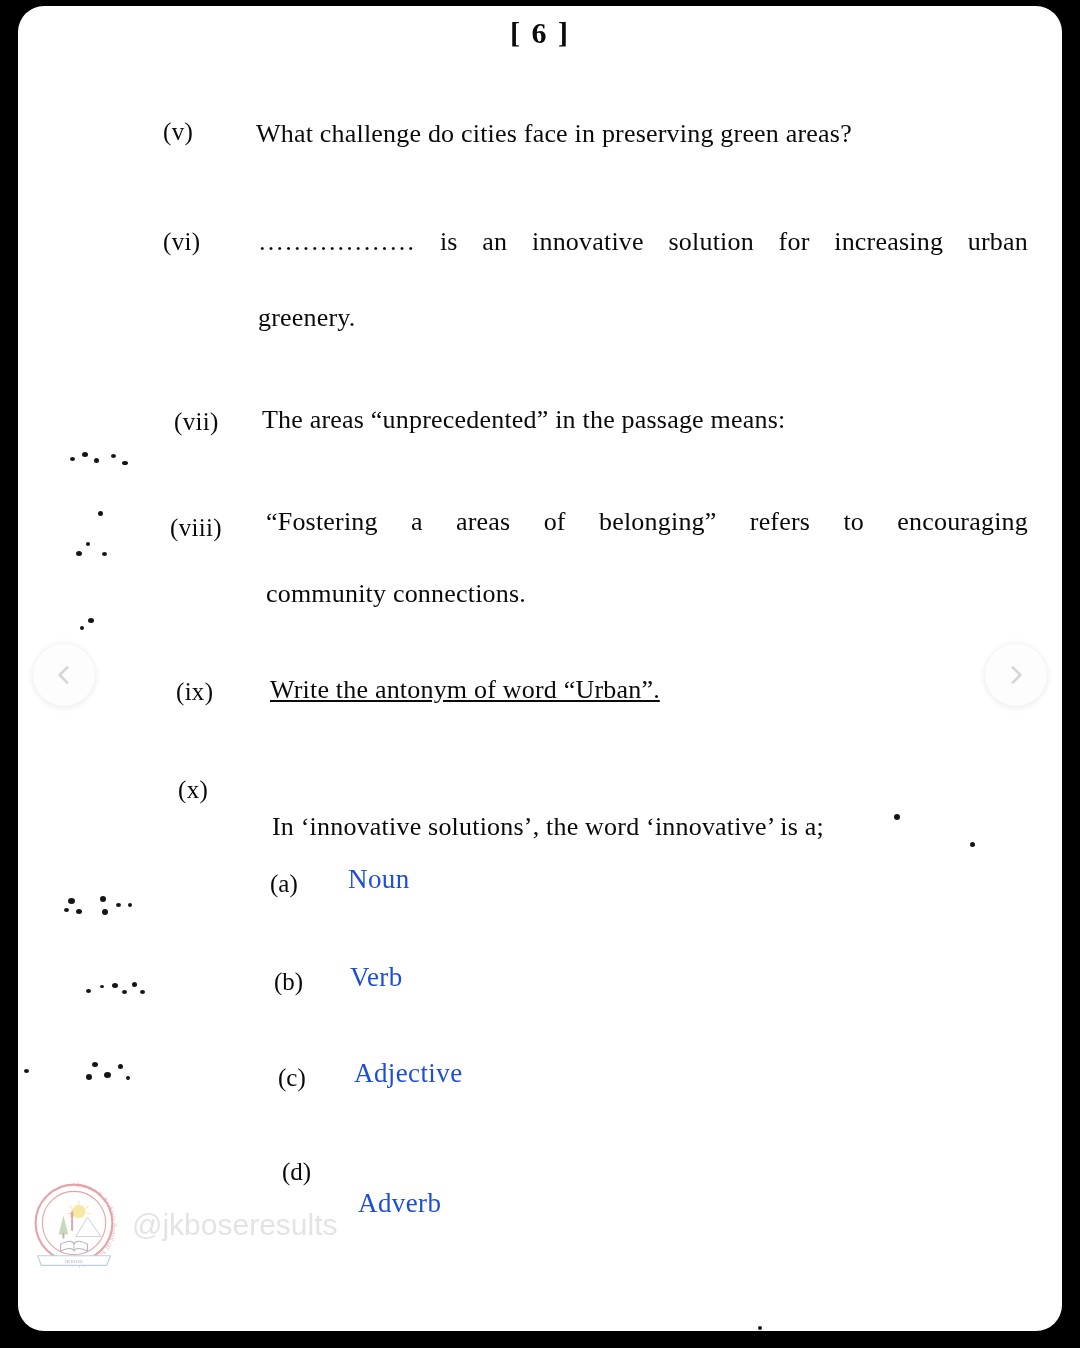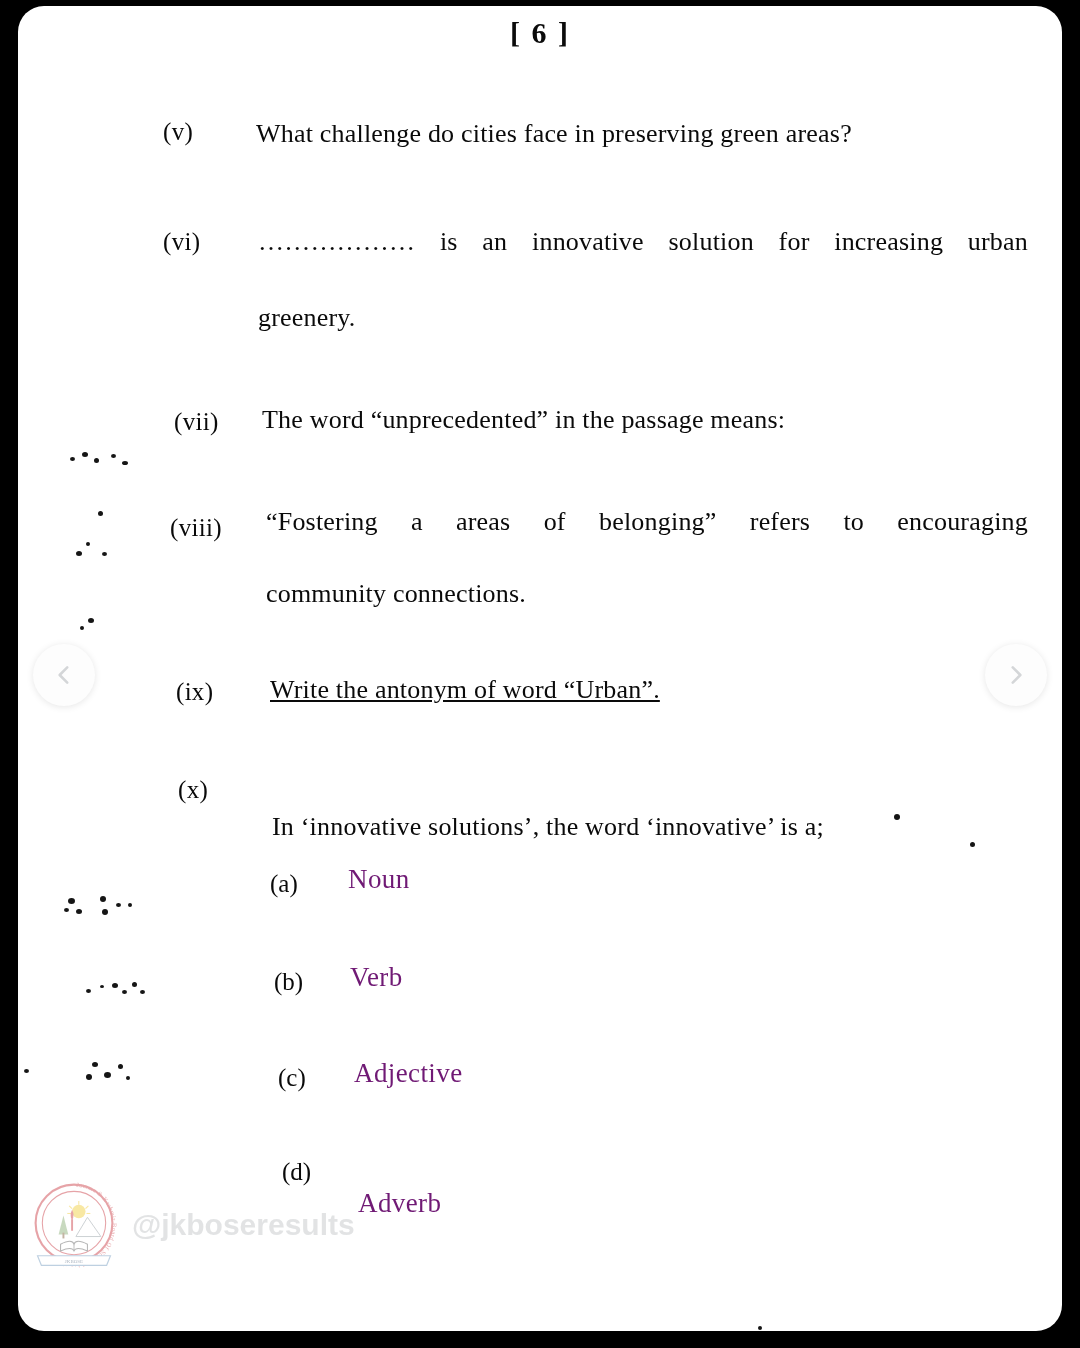--- a/index.html
+++ b/index.html
@@ -91,21 +91,21 @@
     position: absolute;
     font-family: "Liberation Serif", serif;
     font-size: 25px;
     color: #0a0a0a;
     white-space: nowrap;
   }
   .opt-val {
     position: absolute;
     font-family: "Liberation Serif", serif;
     font-size: 27px;
-    color: #701a75;
+    color: #1d4ed8;
     white-space: nowrap;
     letter-spacing: 0.4px;
   }
 
   
   .footer-code {
     position: absolute;
     left: 78px;
     bottom: 12px;
     font-family: "Liberation Serif", serif;
@@ -143,21 +143,21 @@
   }
   #watermark .wm-title {
     font-family: "Liberation Sans", sans-serif;
     font-size: 30px;
     font-weight: 700;
     color: #b9bcbe;
   }
   #watermark .wm-handle {
     font-family: "Liberation Sans", sans-serif;
     font-size: 30px;
-    font-weight: 700;
+    font-weight: 400;
     color: #c6c9cb;
   }
 
   
   .speck {
     position: absolute;
     background: #151515;
     border-radius: 50%;
   }
 
@@ -195,21 +195,21 @@
       </div>
 
       <div class="q-item">
         <span class="q-label" style="left:145px; top:222px;">(vi)</span>
         <span class="q-text justified" style="left:240px; top:216px; width:770px; line-height:40px;">……………… is an innovative solution for increasing urban</span>
         <span class="q-text normal" style="left:240px; top:292px; width:770px; line-height:40px;">greenery.</span>
       </div>
 
       <div class="q-item">
         <span class="q-label" style="left:150px; top:402px;margin-left:6px;">(vii)</span>
-        <span class="q-text normal" style="left:244px; top:394px; width:780px; line-height:40px;">The word “unprecedented” in the passage means:</span>
+        <span class="q-text normal" style="left:244px; top:394px; width:780px; line-height:40px;">The areas “unprecedented” in the passage means:</span>
       </div>
 
       <div class="q-item">
         <span class="q-label" style="left:152px; top:508px;">(viii)</span>
         <span class="q-text justified" style="left:248px; top:496px; width:762px; line-height:40px;">“Fostering a areas of belonging” refers to encouraging</span>
         <span class="q-text normal" style="left:248px; top:568px; width:600px; line-height:40px;">community connections.</span>
 
       </div>
 
       <div class="q-item">

